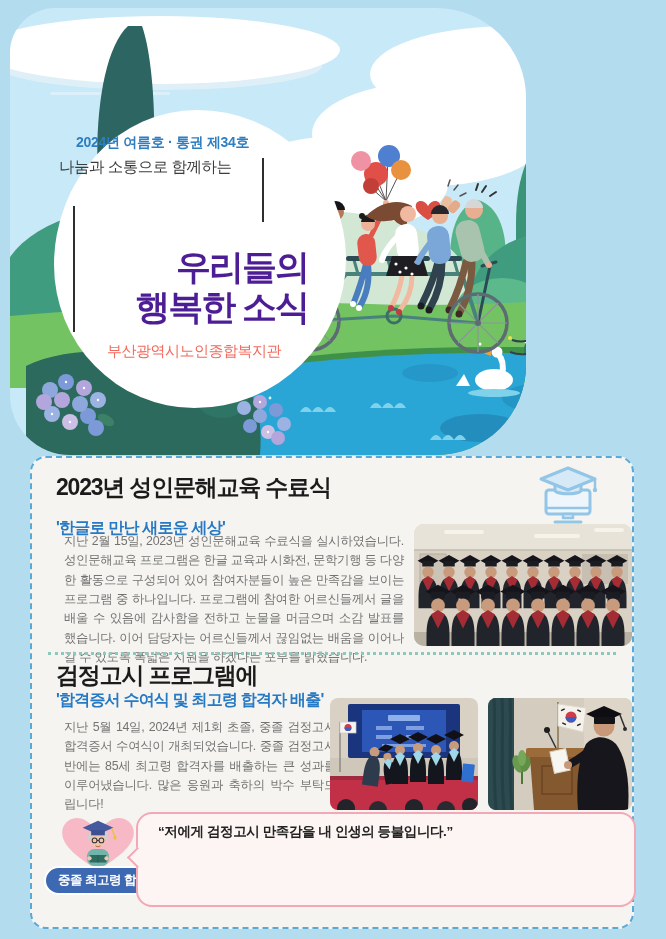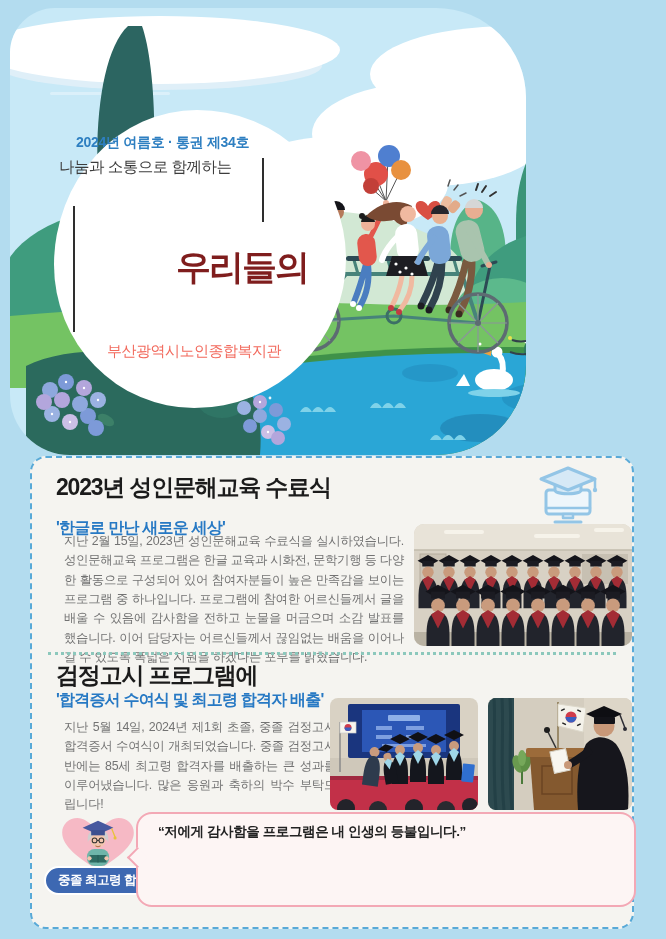--- a/index.html
+++ b/index.html
@@ -8,21 +8,21 @@
   
   .header{position:absolute;left:10px;top:8px;width:516px;height:447px;border-radius:45px 90px 90px 60px;overflow:hidden;}
   .scene{position:absolute;left:0;top:0;width:646px;height:447px;display:block;}
   .blob{position:absolute;left:44px;top:102px;width:292px;height:298px;background:#ffffff;border-radius:49% 51% 52% 48% / 52% 50% 50% 48%;}
   .issue{position:absolute;left:66px;top:126px;font-size:14px;color:#2e7fc1;font-weight:600;letter-spacing:-0.3px;}
   .issue .b{font-weight:800;}
   .tagline{position:absolute;left:49px;top:149px;font-size:15.5px;color:#3c3c3c;font-weight:500;letter-spacing:-0.5px;}
   .vline{position:absolute;width:2px;background:#2e2e2e;}
   .vline-r{left:252px;top:150px;height:64px;}
   .vline-l{left:63px;top:198px;height:126px;}
-  .title{position:absolute;left:70px;top:239px;width:228px;text-align:right;font-size:35px;font-weight:900;color:#7f1d1d;line-height:1.14;letter-spacing:-2px;word-break:keep-all;}
+  .title{position:absolute;left:70px;top:239px;width:228px;text-align:right;font-size:35px;font-weight:900;color:#4c1d95;line-height:1.14;letter-spacing:-2px;word-break:keep-all;}
   .org{position:absolute;left:70px;top:334px;width:228px;text-align:center;font-size:15px;font-weight:400;color:#f2695c;letter-spacing:-0.5px;}
   
   .card{position:absolute;left:30px;top:456px;width:600px;height:469px;background:#f5f4f0;border:2px dashed #58a9d7;border-radius:16px;}
   .card h2{position:absolute;margin:0;left:24px;font-size:23px;font-weight:900;color:#1b1b1b;letter-spacing:-1.2px;word-break:keep-all;}
   .card h3{position:absolute;margin:0;left:24px;font-size:16px;font-weight:800;color:#2779c4;letter-spacing:-0.8px;word-break:keep-all;}
   .h2-1{top:14px;} .h3-1{top:60px;}
   .body-text{position:absolute;left:32px;margin:0;font-size:12.4px;line-height:1.56;color:#737373;text-align:justify;letter-spacing:-0.3px;}
   .body1{top:74px;width:340px;}
   .icon-grad{position:absolute;left:503px;top:8px;width:66px;height:58px;}
   .photo{position:absolute;border-radius:10px;overflow:hidden;display:block;}
@@ -304,20 +304,21 @@
 
     <div class="blob"></div>
     <div class="issue">
       <span>2024년 여름호 · </span><span class="b">통권 제34호</span>
     </div>
     <div class="tagline">나눔과 소통으로 함께하는</div>
     <div class="vline vline-r"></div>
     <div class="vline vline-l"></div>
     <div class="title">
       <span>우리들의</span><br>
+      <span>행복한 소식</span>
     </div>
     <div class="org">부산광역시노인종합복지관</div>
   </div>
 
   <div class="card">
 
     <h2 class="h2-1">2023년 성인문해교육 수료식</h2>
     <h3 class="h3-1">'한글로 만난 새로운 세상'</h3>
     <p class="body-text body1">지난 2월 15일, 2023년 성인문해교육 수료식을 실시하였습니다. 성인문해교육 프로그램은 한글 교육과 시화전, 문학기행 등 다양한 활동으로 구성되어 있어 참여자분들이 높은 만족감을 보이는 프로그램 중 하나입니다. 프로그램에 참여한 어르신들께서 글을 배울 수 있음에 감사함을 전하고 눈물을 머금으며 소감 발표를 했습니다. 이어 담당자는 어르신들께서 끊임없는 배움을 이어나갈 수 있도록 폭넓은 지원을 하겠다는 포부를 밝혔습니다.</p>
 
@@ -469,17 +470,17 @@
       <rect x="39" y="41" width="26" height="20" rx="9" fill="#6fb5a9"></rect>
       <rect x="42" y="48" width="20" height="9" rx="1" fill="#2e6b62"></rect>
       <line x1="52" y1="48" x2="52" y2="57" stroke="#245a52" stroke-width="1"></line>
       <circle cx="42" cy="52" r="2.5" fill="#f2c6ae"></circle>
         <circle cx="62" cy="52" r="2.5" fill="#f2c6ae"></circle>
     </svg>
     <div class="badge">
       <span>중졸 최고령 합격자</span>
     </div>
     <div class="qbox">
-      <div class="qtitle">“저에게 감사함을 프로그램은 내 인생의 등불입니다.”</div>
+      <div class="qtitle">“저에게 검정고시 만족감을 내 인생의 등불입니다.”</div>
     </div>
 
   </div>
 </div>
 
 </body></html>

